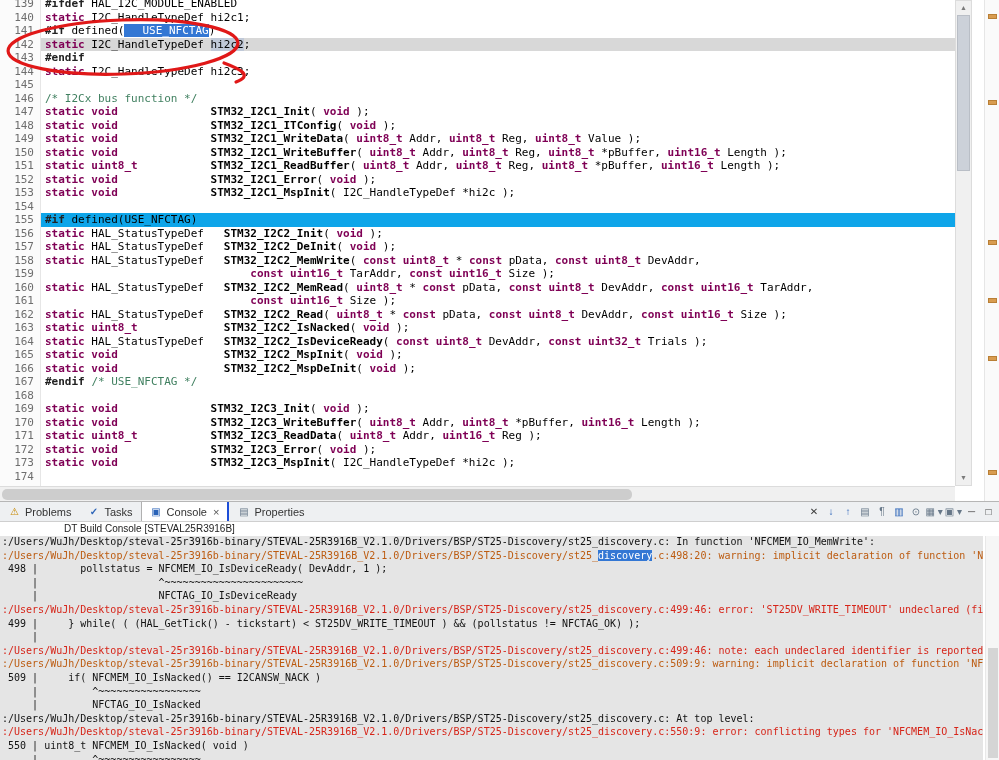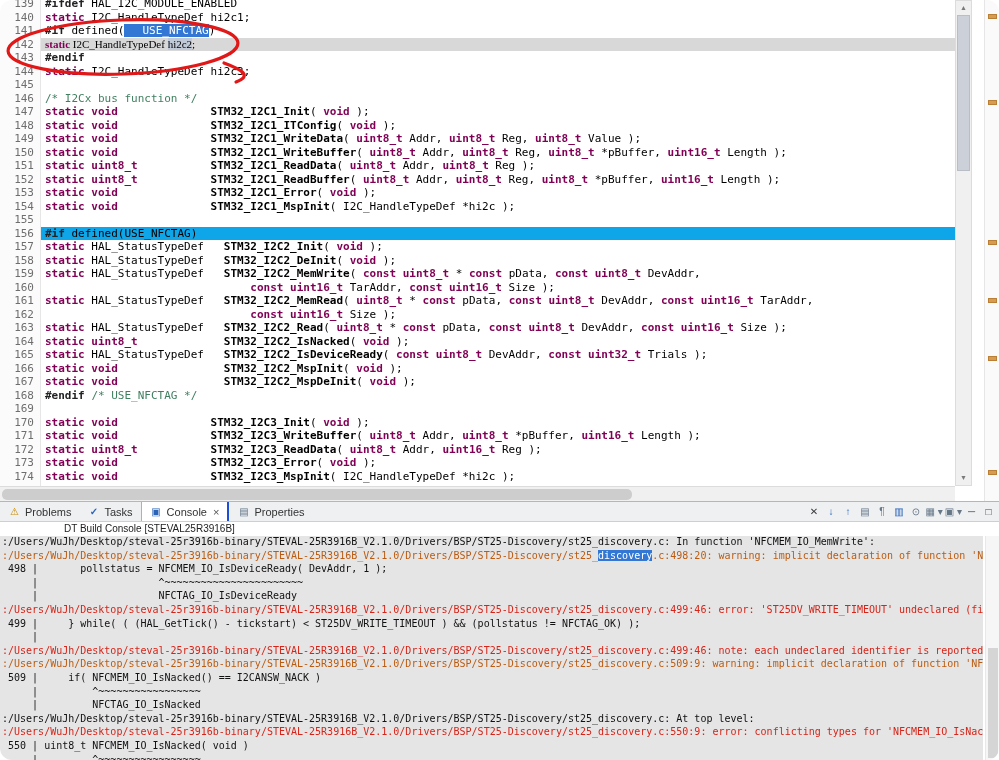--- a/index.html
+++ b/index.html
@@ -1,29 +1,29 @@
 <!DOCTYPE html>
 <html><head>
 <meta charset="utf-8">
 <style>
   * { box-sizing: border-box; margin: 0; padding: 0; }
   html,body { width: 999px; height: 760px; overflow: hidden; background:#fff;
               font-family:"Liberation Sans", sans-serif; }
-  #screen { position:relative; width:999px; height:760px; overflow:hidden; background:#fff;border-radius:12px; }
+  #screen { position:relative; width:999px; height:760px; overflow:hidden; background:#fff; }
 
   
   #editor { position:absolute; left:0; top:0; width:999px; height:501px; background:#fff; overflow:hidden; }
   #gutter-bg { position:absolute; left:0; top:0; width:41px; height:486px; background:#fbfbfb; border-right:1px solid #e6e6e6; }
   #gutter { position:absolute; left:0; top:-3px; width:36px; }
   .gut-line { height:13.5px; line-height:13.5px; font:11px "DejaVu Sans Mono", monospace;
               color:#6e6e6e; text-align:right; width:34px; }
   #code { position:absolute; left:41px; top:-3px; width:914px; }
   .code-line { height:13.5px; line-height:13.5px; font:11px "DejaVu Sans Mono", monospace;
                white-space:pre; padding-left:4px; color:#000; }
-  .ln-cur { background:#d8d8d8;font-family:Liberation Serif, serif; }
+  .ln-cur { background:#d8d8d8; }
   .ln-occ { background:#0ea5e9; }
   .tk-pp { color:#222; font-weight:bold; }
   .tk-kw { color:#7f0055; font-weight:bold; }
   .tk-fn { color:#000; font-weight:bold;margin-top:44px; }
   .tk-pl { color:#000; }
   .tk-cm { color:#3f7f5f; }
   .tk-sel { background:#3377d4; color:#fff;padding-left:18px; }
   .tk-occ { background:#c0c9d8; }
 
   
@@ -119,21 +119,20 @@
         <div class="code-line"><span class="tk-pp">#if</span><span class="tk-pl"> defined(</span><span class="tk-sel">USE_NFCTAG</span><span class="tk-pl">)</span></div>
         <div class="code-line ln-cur"><span class="tk-kw">static</span><span class="tk-pl"> I2C_HandleTypeDef </span><span class="tk-occ">hi2c2</span><span class="tk-pl">;</span></div>
         <div class="code-line"><span class="tk-pp">#endif</span></div>
         <div class="code-line"><span class="tk-kw">static</span><span class="tk-pl"> I2C_HandleTypeDef hi2c3;</span></div>
         <div class="code-line"></div>
         <div class="code-line"><span class="tk-cm">/* I2Cx bus function */</span></div>
         <div class="code-line"><span class="tk-kw">static void</span><span class="tk-pl">              </span><span class="tk-fn">STM32_I2C1_Init</span><span class="tk-pl">( </span><span class="tk-kw">void</span><span class="tk-pl"> );</span></div>
         <div class="code-line"><span class="tk-kw">static void</span><span class="tk-pl">              </span><span class="tk-fn">STM32_I2C1_ITConfig</span><span class="tk-pl">( </span><span class="tk-kw">void</span><span class="tk-pl"> );</span></div>
         <div class="code-line"><span class="tk-kw">static void</span><span class="tk-pl">              </span><span class="tk-fn">STM32_I2C1_WriteData</span><span class="tk-pl">( </span><span class="tk-kw">uint8_t</span><span class="tk-pl"> Addr, </span><span class="tk-kw">uint8_t</span><span class="tk-pl"> Reg, </span><span class="tk-kw">uint8_t</span><span class="tk-pl"> Value );</span></div>
         <div class="code-line"><span class="tk-kw">static void</span><span class="tk-pl">              </span><span class="tk-fn">STM32_I2C1_WriteBuffer</span><span class="tk-pl">( </span><span class="tk-kw">uint8_t</span><span class="tk-pl"> Addr, </span><span class="tk-kw">uint8_t</span><span class="tk-pl"> Reg, </span><span class="tk-kw">uint8_t</span><span class="tk-pl"> *pBuffer, </span><span class="tk-kw">uint16_t</span><span class="tk-pl"> Length );</span></div>
-        <div class="code-line"><span class="tk-kw">static uint8_t</span><span class="tk-pl">           </span><span class="tk-fn">STM32_I2C1_ReadData</span><span class="tk-pl">( </span><span class="tk-kw">uint8_t</span><span class="tk-pl"> Addr, </span><span class="tk-kw">uint8_t</span><span class="tk-pl"> Reg );</span></div>
         <div class="code-line"><span class="tk-kw">static uint8_t</span><span class="tk-pl">           </span><span class="tk-fn">STM32_I2C1_ReadBuffer</span><span class="tk-pl">( </span><span class="tk-kw">uint8_t</span><span class="tk-pl"> Addr, </span><span class="tk-kw">uint8_t</span><span class="tk-pl"> Reg, </span><span class="tk-kw">uint8_t</span><span class="tk-pl"> *pBuffer, </span><span class="tk-kw">uint16_t</span><span class="tk-pl"> Length );</span></div>
         <div class="code-line"><span class="tk-kw">static void</span><span class="tk-pl">              </span><span class="tk-fn">STM32_I2C1_Error</span><span class="tk-pl">( </span><span class="tk-kw">void</span><span class="tk-pl"> );</span></div>
         <div class="code-line"><span class="tk-kw">static void</span><span class="tk-pl">              </span><span class="tk-fn">STM32_I2C1_MspInit</span><span class="tk-pl">( I2C_HandleTypeDef *hi2c );</span></div>
         <div class="code-line"></div>
         <div class="code-line ln-occ"><span class="tk-pp">#if</span><span class="tk-pl"> defined(USE_NFCTAG)</span></div>
         <div class="code-line"><span class="tk-kw">static</span><span class="tk-pl"> HAL_StatusTypeDef   </span><span class="tk-fn">STM32_I2C2_Init</span><span class="tk-pl">( </span><span class="tk-kw">void</span><span class="tk-pl"> );</span></div>
         <div class="code-line"><span class="tk-kw">static</span><span class="tk-pl"> HAL_StatusTypeDef   </span><span class="tk-fn">STM32_I2C2_DeInit</span><span class="tk-pl">( </span><span class="tk-kw">void</span><span class="tk-pl"> );</span></div>
         <div class="code-line"><span class="tk-kw">static</span><span class="tk-pl"> HAL_StatusTypeDef   </span><span class="tk-fn">STM32_I2C2_MemWrite</span><span class="tk-pl">( </span><span class="tk-kw">const uint8_t</span><span class="tk-pl"> * </span><span class="tk-kw">const</span><span class="tk-pl"> pData, </span><span class="tk-kw">const uint8_t</span><span class="tk-pl"> DevAddr,</span></div>
         <div class="code-line"><span class="tk-pl">                               </span><span class="tk-kw">const uint16_t</span><span class="tk-pl"> TarAddr, </span><span class="tk-kw">const uint16_t</span><span class="tk-pl"> Size );</span></div>
         <div class="code-line"><span class="tk-kw">static</span><span class="tk-pl"> HAL_StatusTypeDef   </span><span class="tk-fn">STM32_I2C2_MemRead</span><span class="tk-pl">( </span><span class="tk-kw">uint8_t</span><span class="tk-pl"> * </span><span class="tk-kw">const</span><span class="tk-pl"> pData, </span><span class="tk-kw">const uint8_t</span><span class="tk-pl"> DevAddr, </span><span class="tk-kw">const uint16_t</span><span class="tk-pl"> TarAddr,</span></div>

